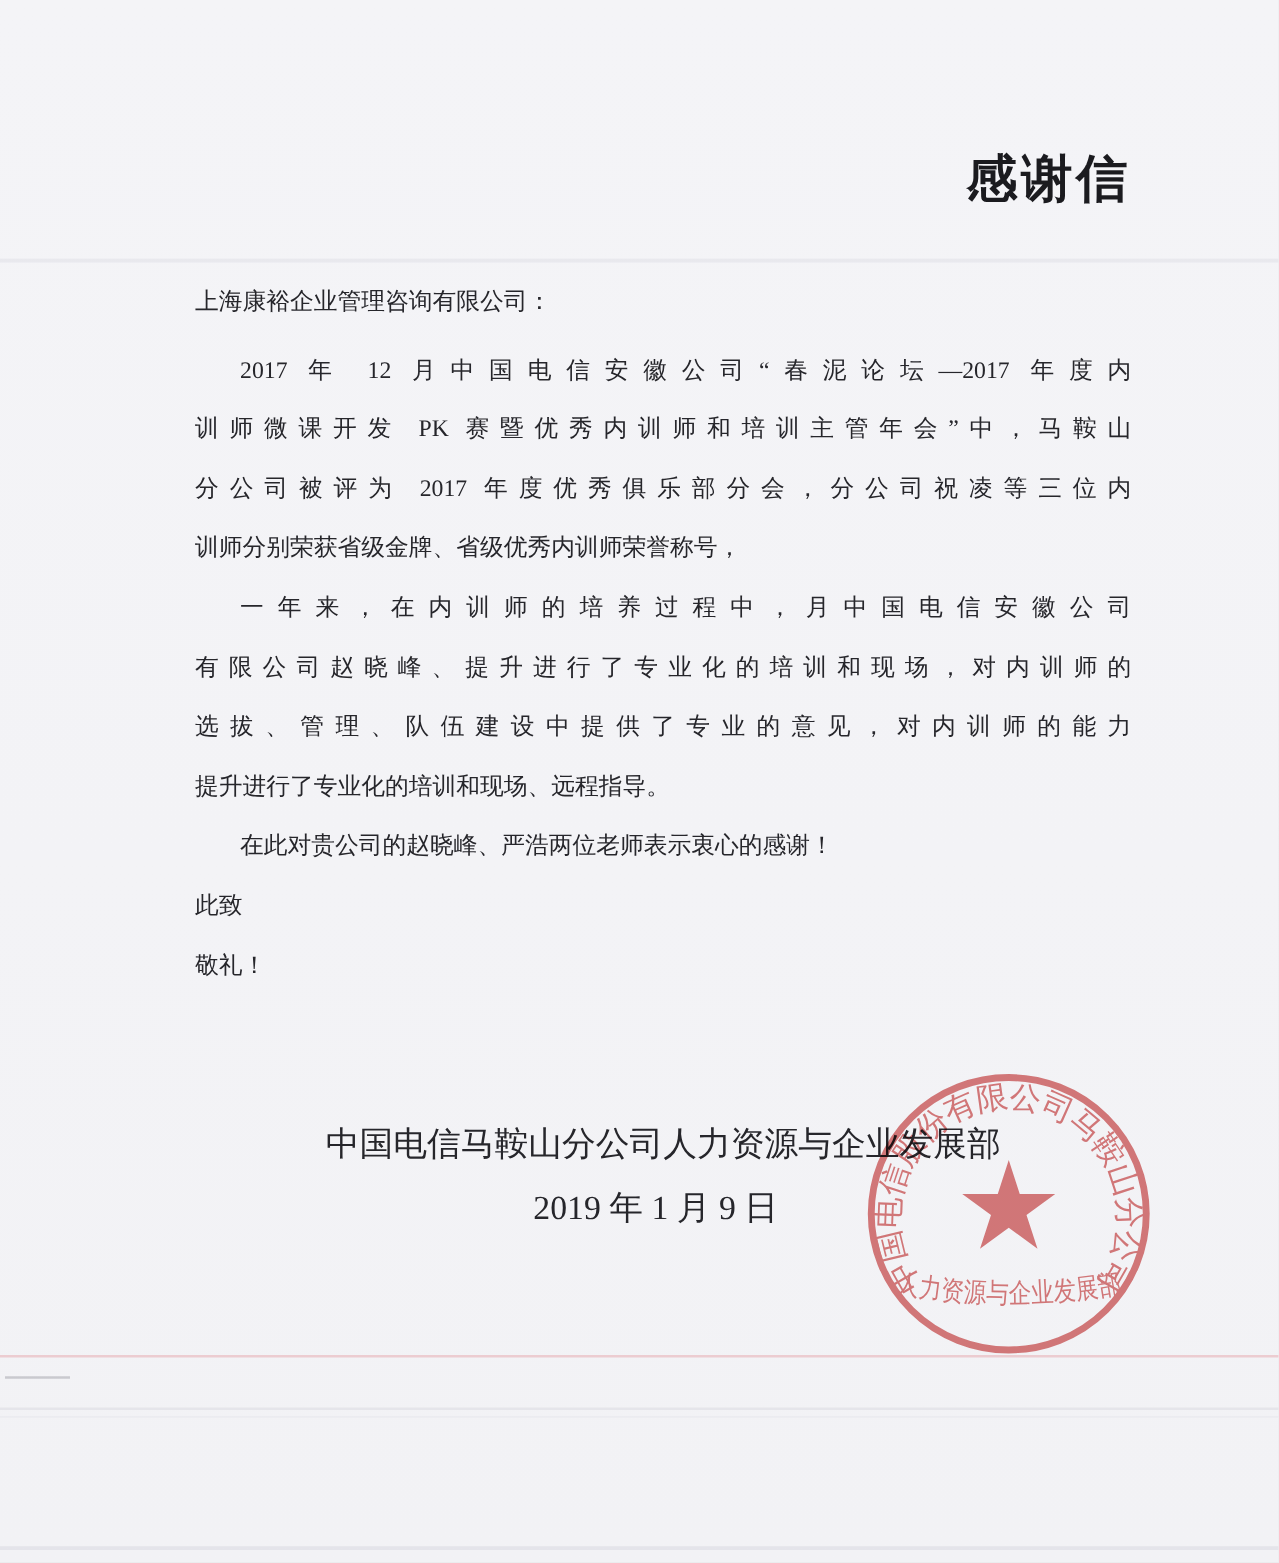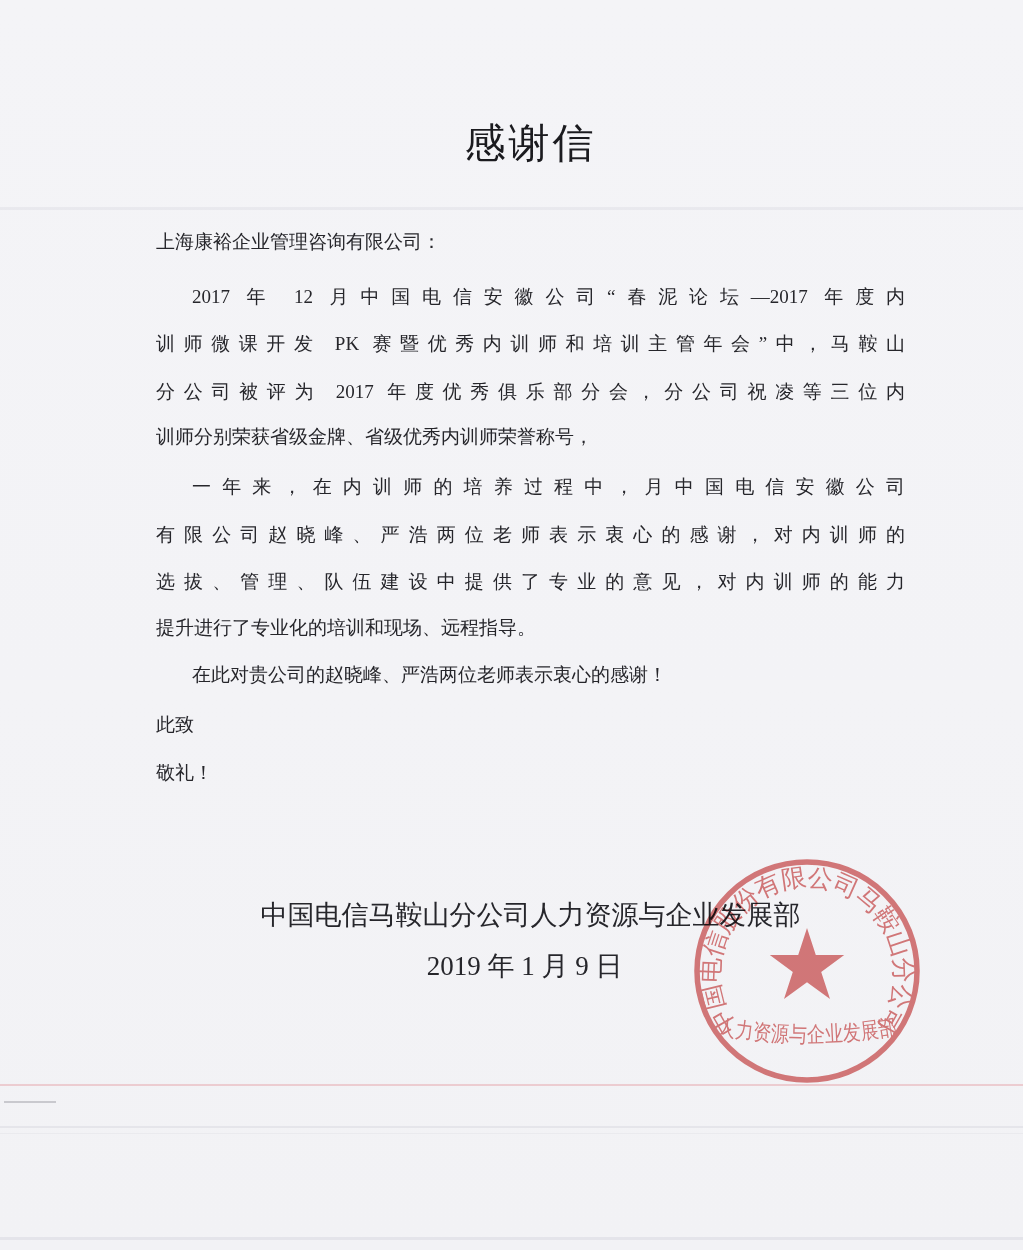--- a/index.html
+++ b/index.html
@@ -20,36 +20,36 @@
   .scanline.l2 { top: 1084px; height: 2px; background: rgba(228,158,164,0.45); }
   .scanline.l3 { top: 1126px; height: 2px; background: rgba(198,198,210,0.30); }
   .scanline.l4 { top: 1133px; height: 1px; background: rgba(210,210,220,0.25); }
   .scanline.l5 { top: 1237px; height: 3px; background: rgba(202,202,214,0.35); }
   .scan-dash { position: absolute; left: 4px; top: 1101px; width: 52px; height: 2px;
                background: rgba(150,150,160,0.45); pointer-events: none; }
 
   .title {
     position: absolute;
     top: 116px; left: 156px; width: 749px;
-    text-align: center;
+    text-align: right;
     font-size: 41px;
-    font-weight: normal;
+    font-weight: bold;
     letter-spacing: 3px;
     color: #1b1b1f;
   }
   .body-block {
     position: absolute;
     top: 218px; left: 156px; width: 749px;
     font-size: 19px;
     line-height: 47.6px;
     color: #26262b;
   }
   .salutation { margin-bottom: 7px; text-align: left; }
   .para .para-line { text-align: justify; text-align-last: justify; }
-  .para .para-line:last-child { text-align: justify; text-align-last: auto; font-family: Liberation Mono, monospace; }
+  .para .para-line:last-child { text-align: justify; text-align-last: auto; }
   .para .para-line:first-child { text-indent: 36px; }
   .closing-cizhi { }
   .closing-jingli { margin-left: 0; }
 
   .signature-block {
     position: absolute;
     top: 890px; left: 156px; width: 749px;
     text-align: center;
     font-size: 27px;
     line-height: 51px;
@@ -86,21 +86,21 @@
 
     <div class="para">
       <div class="para-line">2017 年 12 月中国电信安徽公司“春泥论坛—2017 年度内</div>
       <div class="para-line">训师微课开发 PK 赛暨优秀内训师和培训主管年会”中，马鞍山</div>
       <div class="para-line">分公司被评为 2017 年度优秀俱乐部分会，分公司祝凌等三位内</div>
       <div class="para-line">训师分别荣获省级金牌、省级优秀内训师荣誉称号，</div>
     </div>
 
     <div class="para">
       <div class="para-line">一年来，在内训师的培养过程中，月中国电信安徽公司</div>
-      <div class="para-line">有限公司赵晓峰、严浩两位老师表示衷心的感谢，对内训师的</div>
+      <div class="para-line">有限公司赵晓峰、提升进行了专业化的培训和现场，对内训师的</div>
       <div class="para-line">选拔、管理、队伍建设中提供了专业的意见，对内训师的能力</div>
       <div class="para-line">提升进行了专业化的培训和现场、远程指导。</div>
     </div>
 
     <div class="para">
       <div class="para-line">在此对贵公司的赵晓峰、严浩两位老师表示衷心的感谢！</div>
     </div>
 
     <div class="closing-cizhi">此致</div>
     <div class="closing-jingli">敬礼！</div>

